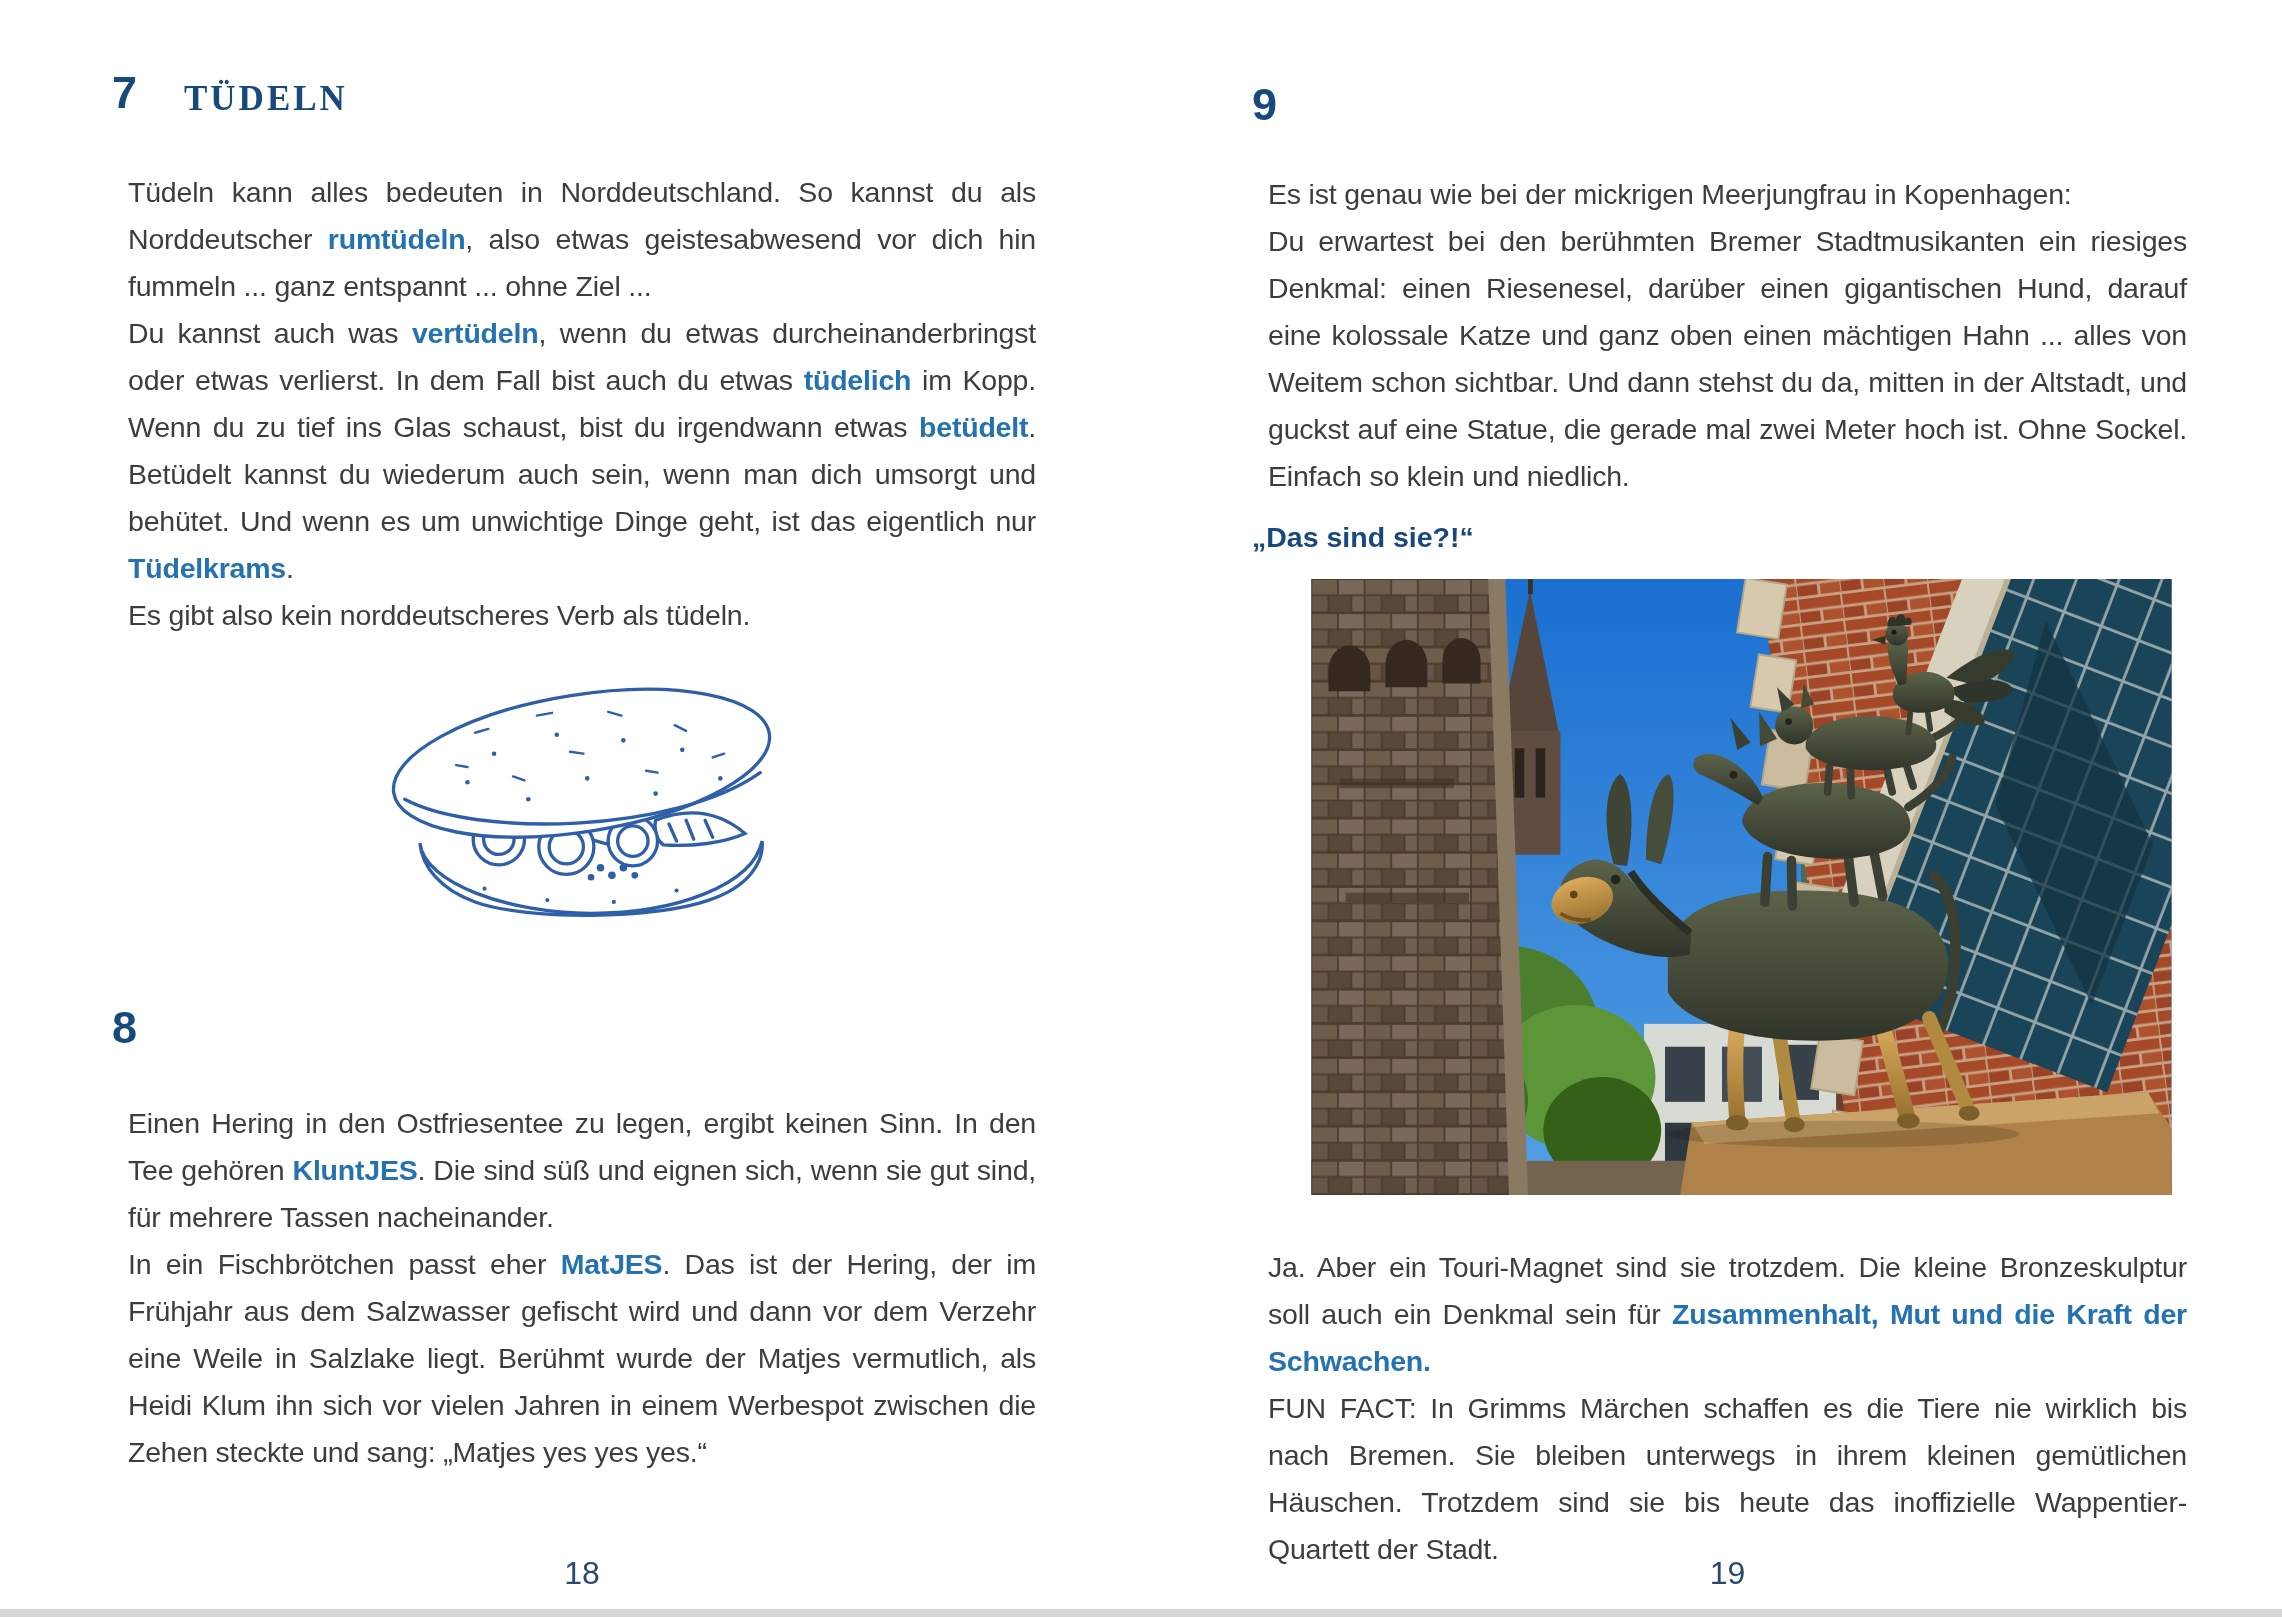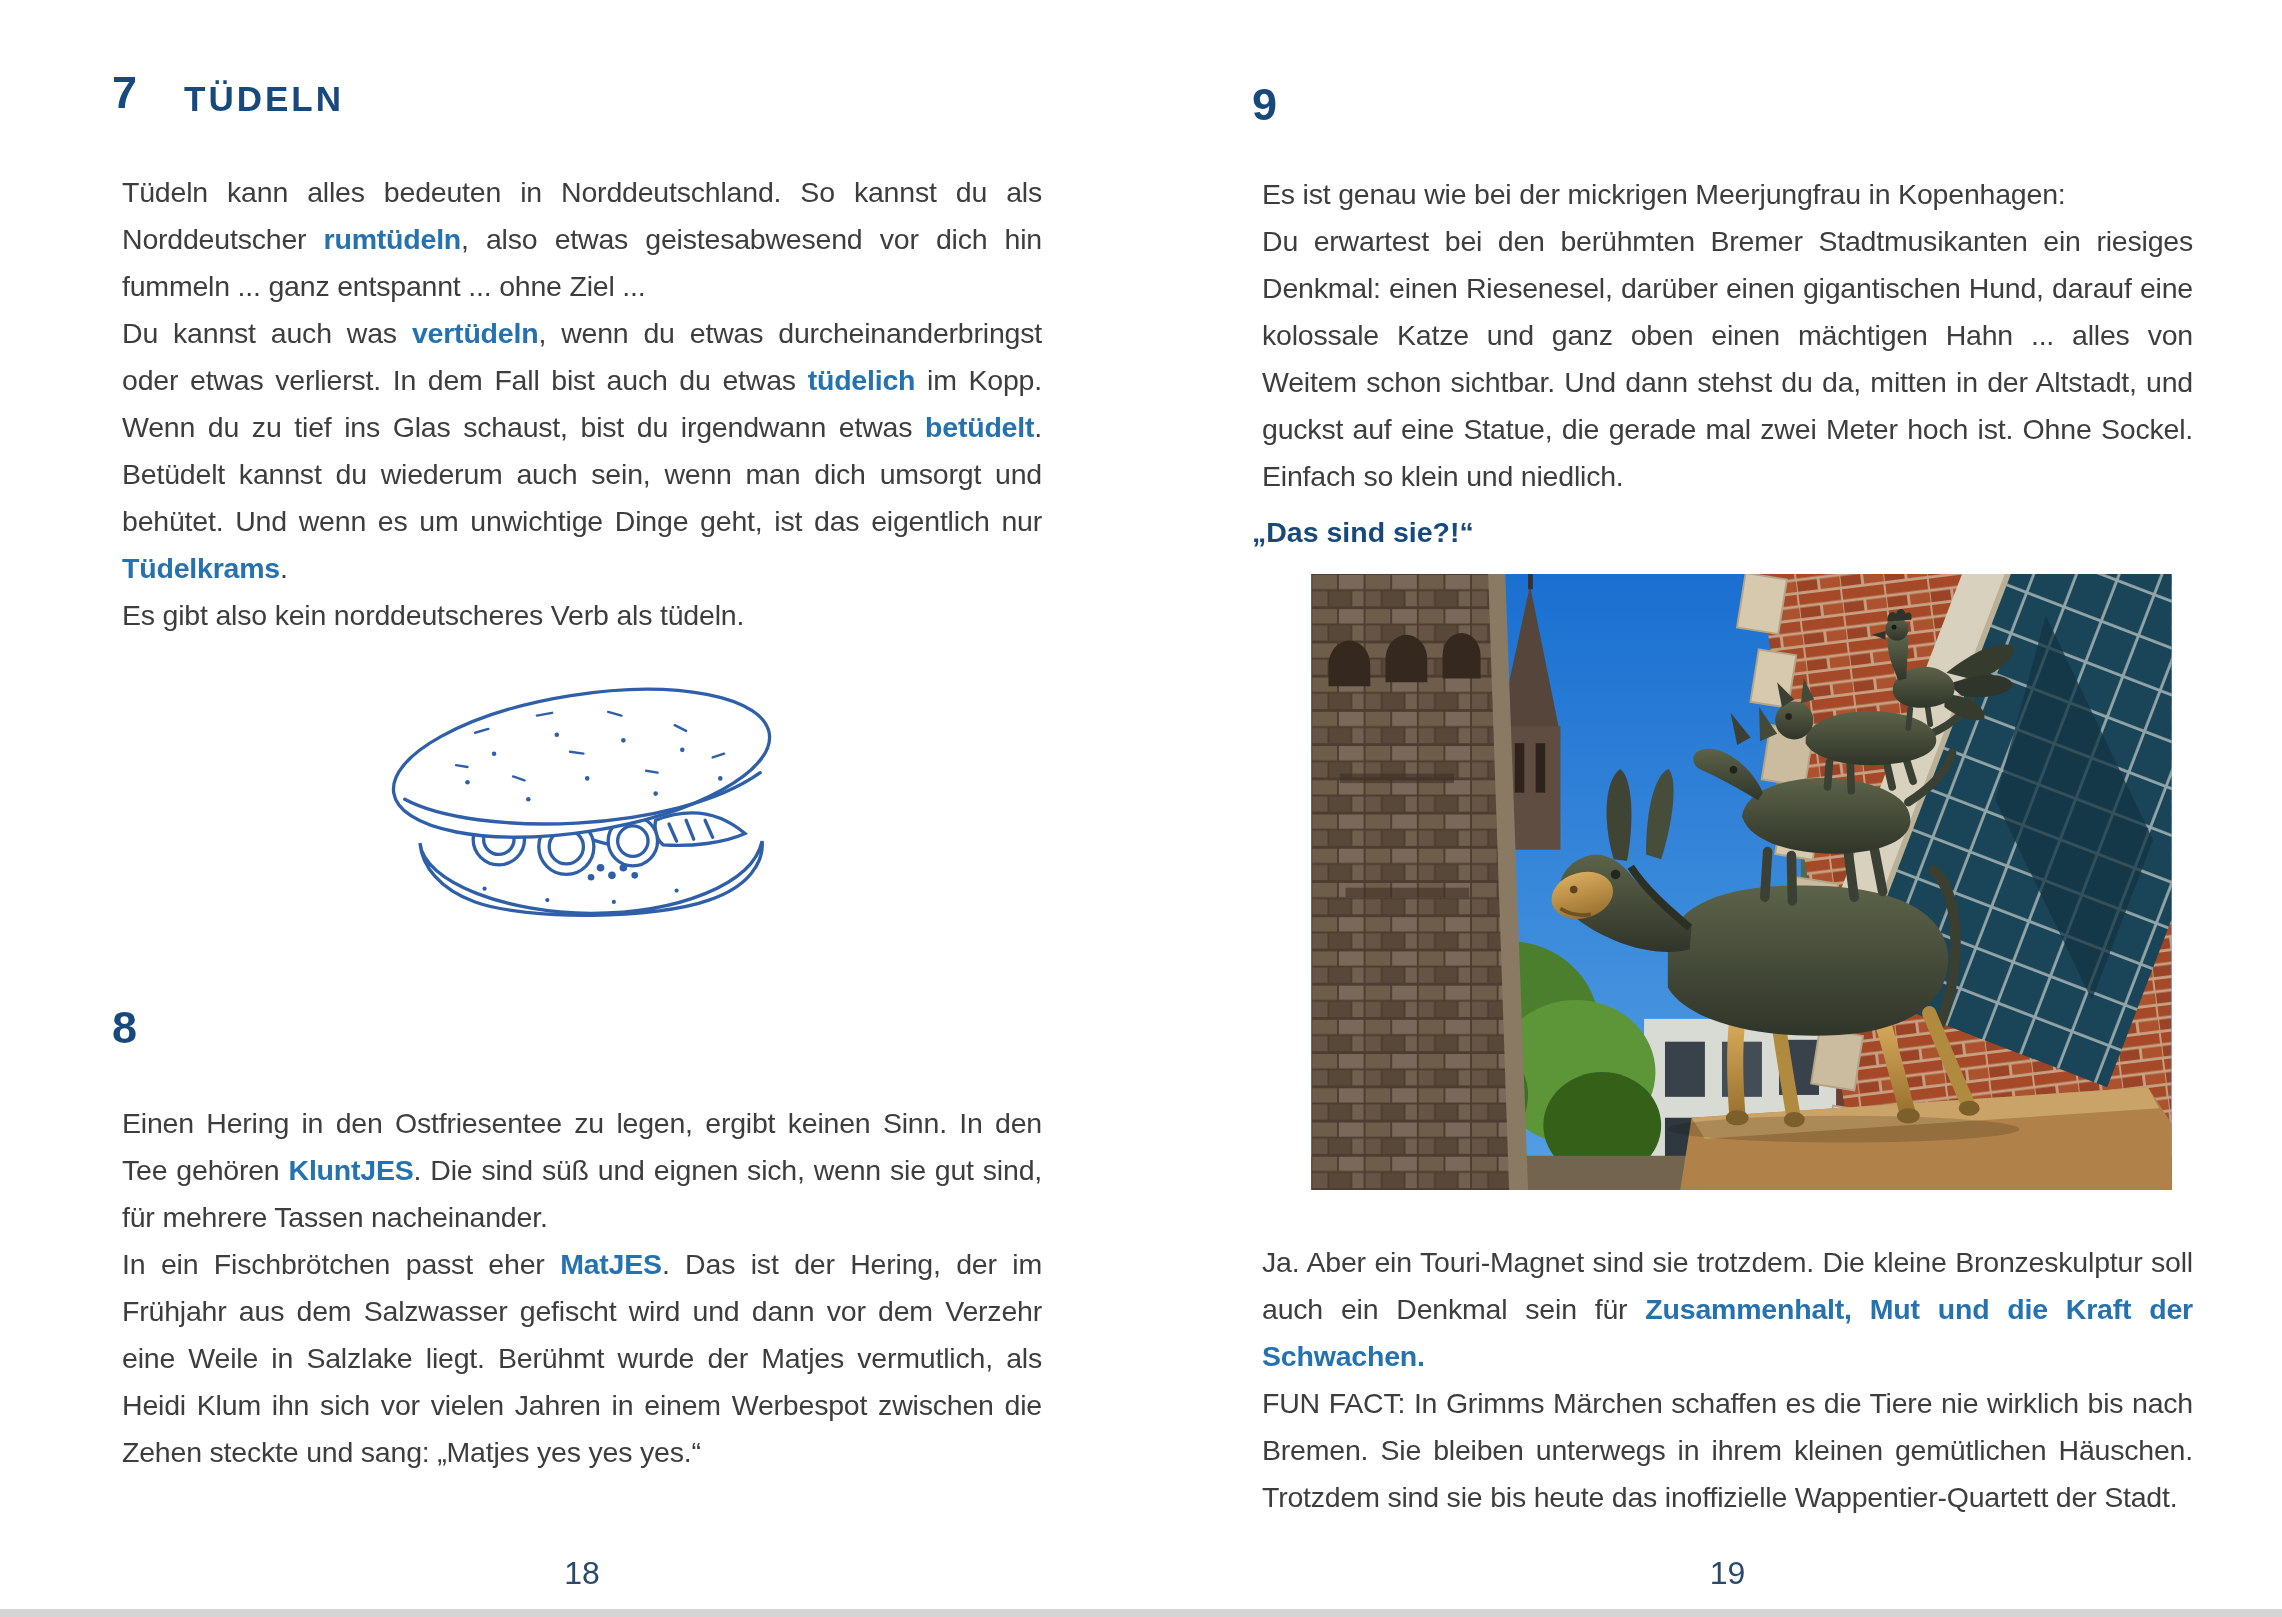--- a/index.html
+++ b/index.html
@@ -5,25 +5,25 @@
   html,body{margin:0;padding:0;background:#ffffff;}
   .stage{position:relative;width:2283px;height:1618px;background:#ffffff;overflow:hidden;
          font-family:"Liberation Sans","DejaVu Sans",sans-serif;color:#3d3d3d;}
   .col{position:absolute;top:0;height:1618px;}
   .col-left{left:112px;width:940px;}
   .col-right{left:1252px;width:951px;}
 
   .heading{display:flex;align-items:flex-start;color:#17497d;}
   .heading .num{font-weight:700;font-size:45px;line-height:49px;flex:0 0 72px;}
   .col-right .heading .num{flex:0 0 57px;}
-  .heading .title{font-size:35px;line-height:53px;letter-spacing:3px;font-weight:400;padding-top:3.8px;}
+  .heading .title{font-size:35px;line-height:53px;letter-spacing:3px;font-weight:400;padding-top:3.8px;font-family:Liberation Serif, serif;}
   .s-hb{font-weight:700;}
   .s-hr{font-weight:400;}
 
-  .body{font-size:28.5px;line-height:47px;letter-spacing:-0.2px;text-align:justify;margin:10px;}
+  .body{font-size:28.5px;line-height:47px;letter-spacing:-0.2px;text-align:justify;margin:16px;}
   .s-b{font-weight:700;color:#2472b0;}
   .s-nb{font-weight:700;color:#17497d;}
 
   .quote{font-size:28.5px;line-height:42px;font-weight:700;color:#17497d;margin:0;}
 
   .h7{margin-top:68px;}
   .p7{margin-top:44px;}
   .fig-sandwich{margin:27px auto 0;width:480px;height:278px;}
   .fig-sandwich svg{display:block;}
   .h8{margin-top:59px;}

